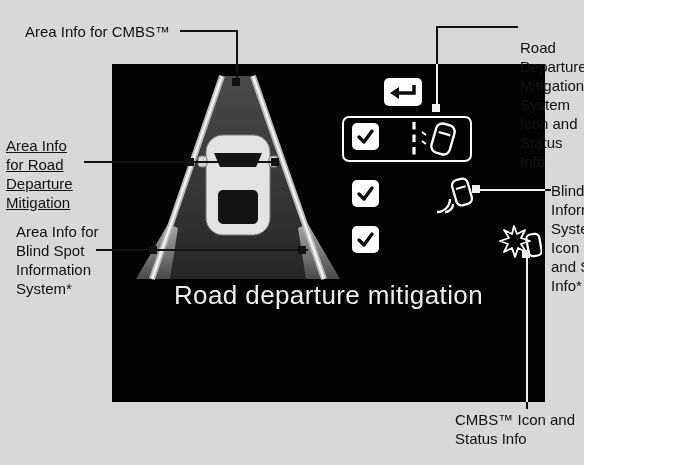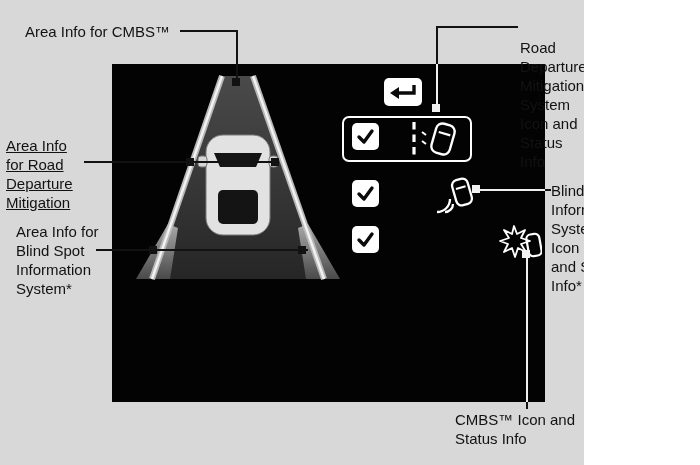--- a/index.html
+++ b/index.html
@@ -91,20 +91,21 @@
 
       <g>
         <rect x="94" y="71" width="64" height="100" rx="17" fill="#e2e2e2" stroke="#7a7a7a" stroke-width="1"></rect>
         <rect x="86" y="92" width="9" height="11" rx="3" fill="#d5d5d5" stroke="#777" stroke-width="1"></rect>
         <rect x="157" y="92" width="9" height="11" rx="3" fill="#d5d5d5" stroke="#777" stroke-width="1"></rect>
         <polygon points="102,89 150,89 144,103 108,103" fill="#141414"></polygon>
         <rect x="106" y="126" width="40" height="34" rx="5" fill="#141414"></rect>
       </g>
     </svg>
 
+    <div class="caption">Road departure mitigation</div>
 
     <div class="back-btn">
       <svg width="30" height="22" viewBox="0 0 30 22">
         <path d="M26 4 V12 H11" fill="none" stroke="#0a0a0a" stroke-width="3.4"></path>
         <polygon points="11,6 11,18 2,12" fill="#0a0a0a"></polygon>
       </svg>
     </div>
 
     <div class="row selected" id="row1">
       <div class="cbx">

